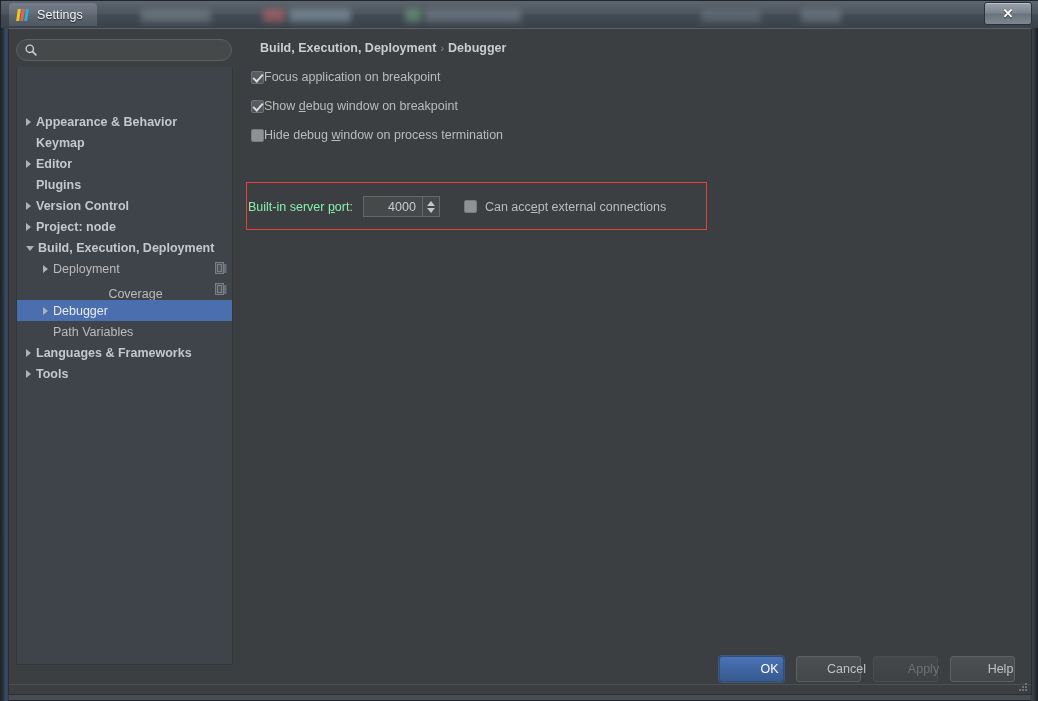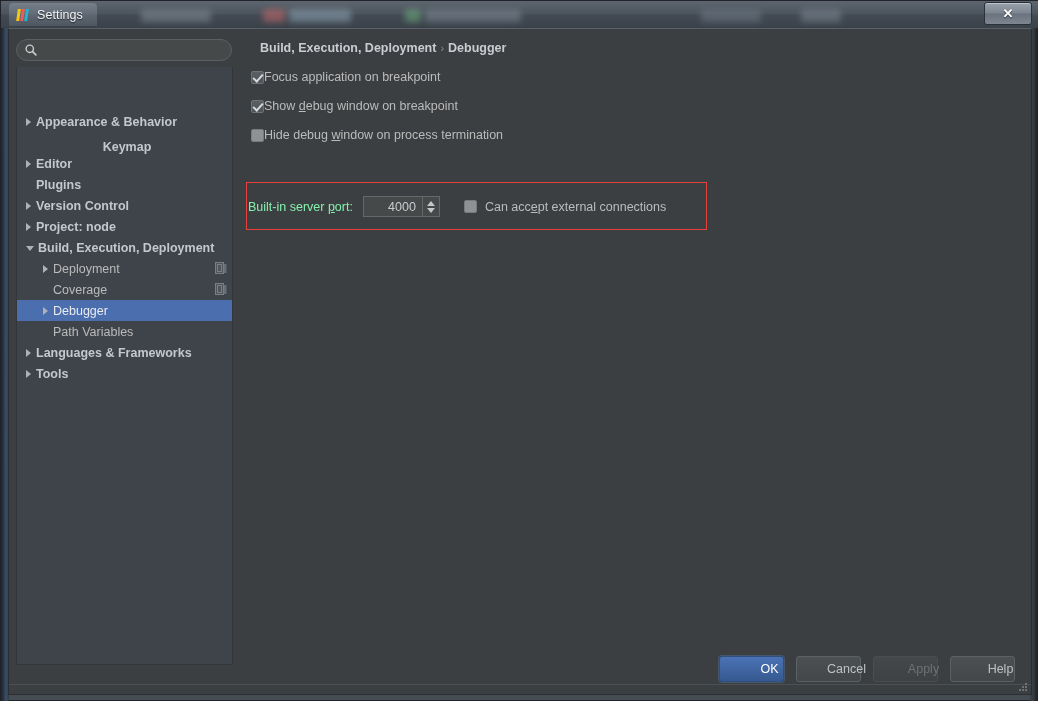--- a/index.html
+++ b/index.html
@@ -436,21 +436,21 @@
         <line x1="9.8" y1="9.8" x2="13.6" y2="13.6" stroke="#c8ccd0" stroke-width="1.9" stroke-linecap="round"></line>
       </svg>
       <input id="search-field" type="text" value="" placeholder="" style="">
     </div>
 
     <div id="tree-panel">
         <div class="tree-row top" style="padding-left: 9px; margin-top: 44px;">
           <span class="twisty "></span>
           <span class="tree-label">Appearance &amp; Behavior</span>
         </div>
-        <div class="tree-row top" style="padding-left: 9px; flex-direction: column;">
+        <div class="tree-row top" style="padding-left: 9px;">
           <span class="twisty none"></span>
           <span class="tree-label">Keymap</span>
         </div>
         <div class="tree-row top" style="padding-left: 9px;">
           <span class="twisty "></span>
           <span class="tree-label">Editor</span>
         </div>
         <div class="tree-row top" style="padding-left: 9px;">
           <span class="twisty none"></span>
           <span class="tree-label">Plugins</span>
@@ -469,21 +469,21 @@
         </div>
         <div class="tree-row" style="padding-left: 26px;">
           <span class="twisty "></span>
           <span class="tree-label">Deployment</span>
           <svg viewBox="0 0 12 13" class="scope-icon">
             <rect x="0.5" y="0.5" width="8" height="11" fill="#5b5f63" stroke="#9aa0a6"></rect>
             <rect x="2.5" y="2.5" width="4" height="7" fill="none" stroke="#9aa0a6"></rect>
             <rect x="9" y="2" width="2.5" height="9" fill="#7d868e"></rect>
           </svg>
         </div>
-        <div class="tree-row" style="padding-left: 26px;">
+        <div class="tree-row" style="padding-left: 26px; flex-direction: column;">
           <span class="twisty none"></span>
           <span class="tree-label">Coverage</span>
           <svg viewBox="0 0 12 13" class="scope-icon">
             <rect x="0.5" y="0.5" width="8" height="11" fill="#5b5f63" stroke="#9aa0a6"></rect>
             <rect x="2.5" y="2.5" width="4" height="7" fill="none" stroke="#9aa0a6"></rect>
             <rect x="9" y="2" width="2.5" height="9" fill="#7d868e"></rect>
           </svg>
         </div>
         <div class="tree-row selected" style="padding-left: 26px;">
           <span class="twisty "></span>

